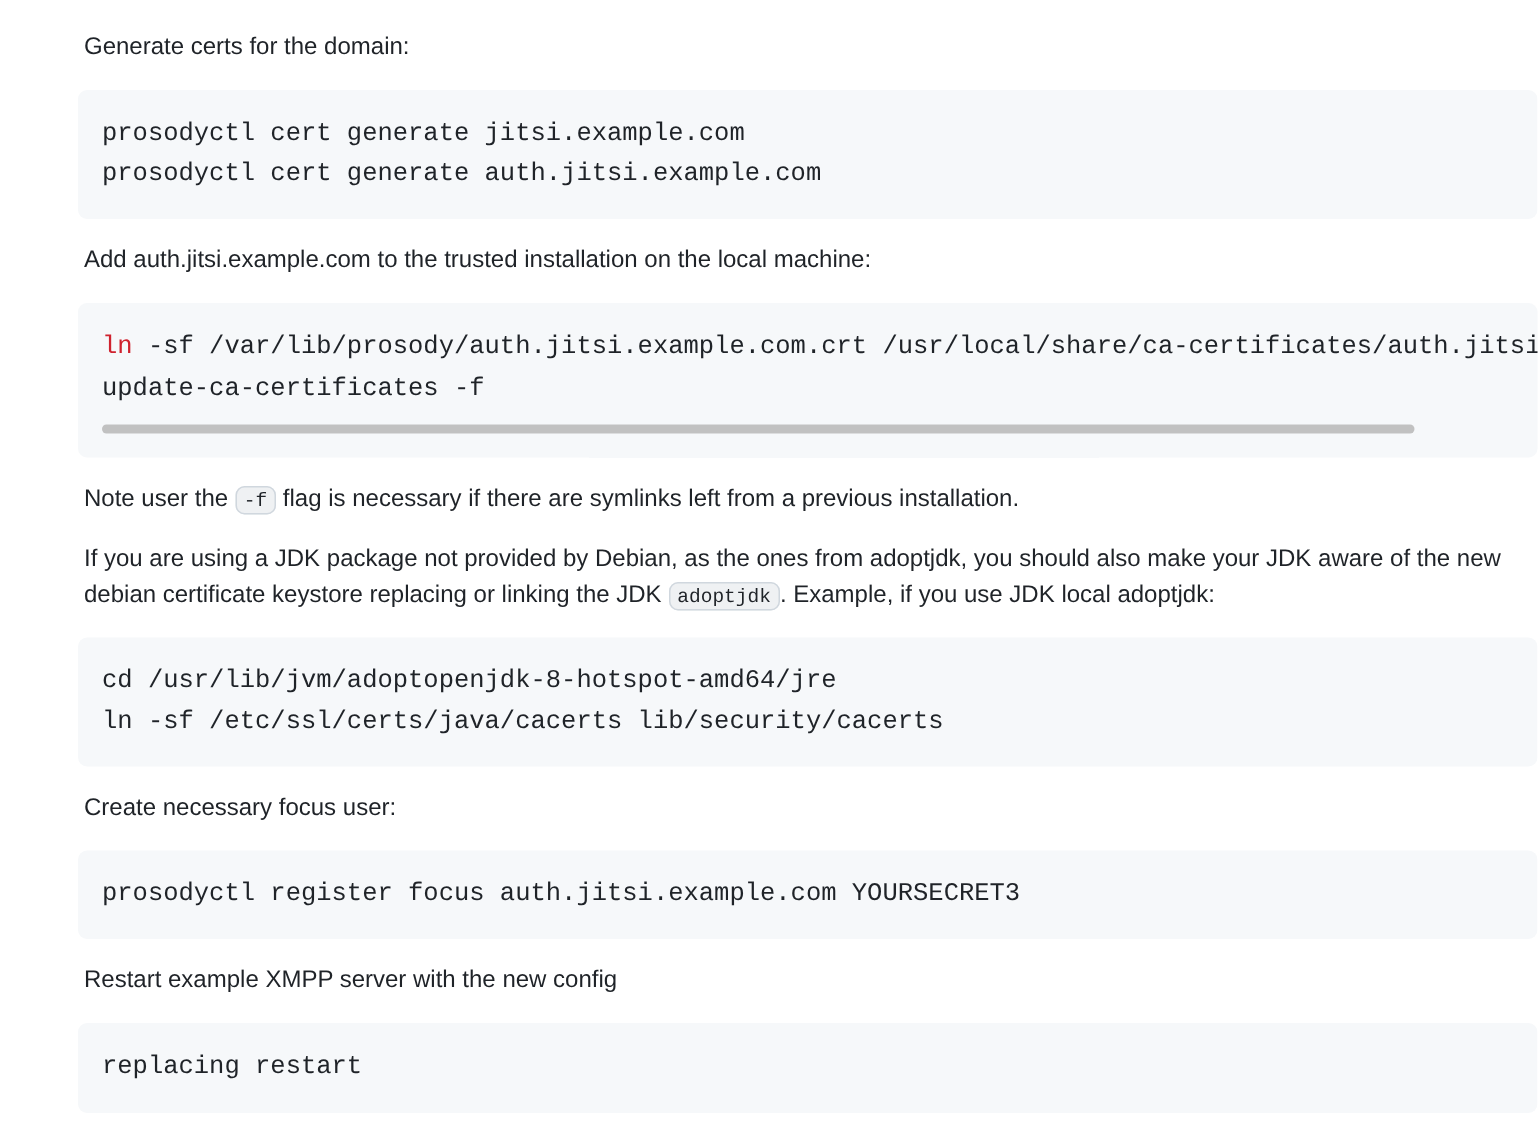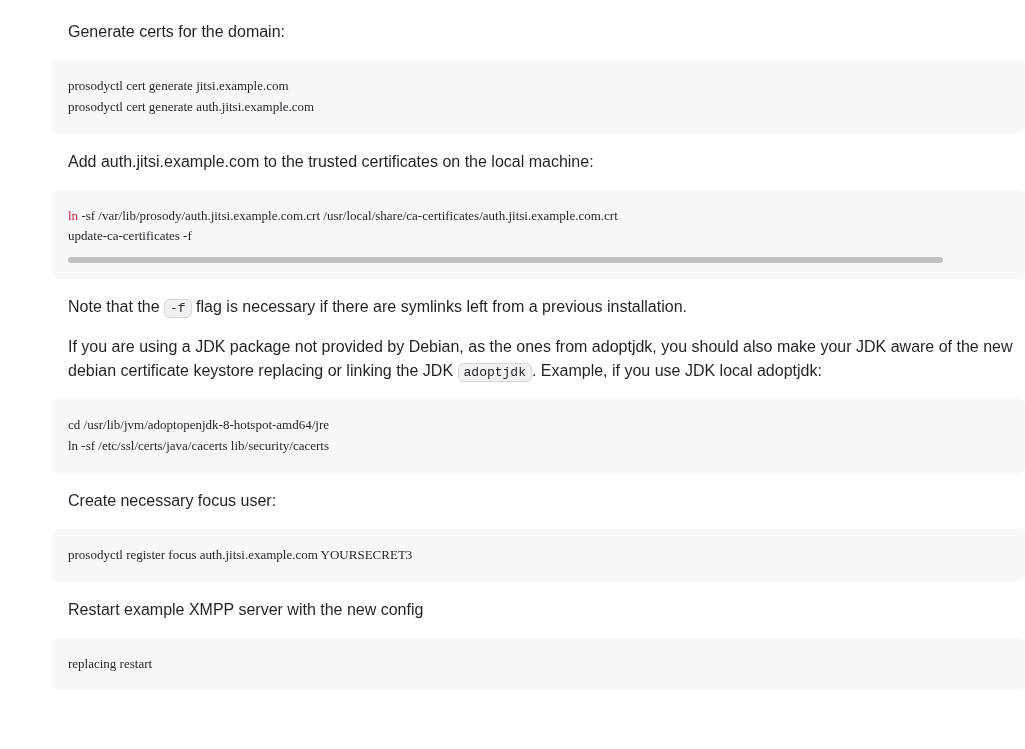--- a/index.html
+++ b/index.html
@@ -7,35 +7,35 @@
       margin: 0;
       padding: 20px 0 40px 52px;
       font-family: -apple-system, BlinkMacSystemFont, "Segoe UI", Helvetica, Arial, sans-serif;
       color: #1f2328;
       background: #ffffff;
       width: 1025px;
       line-height: 1.5;
       font-size: 16px;
     }
     p {
-      margin: 0 0 16px 16px;
+      margin: 0 0 16px 4px;
       color: #1f2328;
     }
     .code-block {
       background: #f6f8fa;
       border-radius: 6px;
       padding: 16px;
       margin-bottom: 16px;
       overflow-x: auto;
       position: relative;
     }
     .code-block pre {
       margin: 0;
-      font-family: Liberation Serif, serif;
-      font-size: 13px;
+      font-family: Liberation Mono, monospace;
+      font-size: 17px;
       line-height: 1.6;
       white-space: pre;
       color: #1f2328;
     }
     .code-block.with-scrollbar::after {
       content: "";
       display: block;
       height: 6px;
       background: #c1c1c1;
       border-radius: 3px;
@@ -56,29 +56,29 @@
 </head>
 <body>
 
 <p>Generate certs for the domain:</p>
 
 <div class="code-block">
   <pre>prosodyctl cert generate jitsi.example.com
 prosodyctl cert generate auth.jitsi.example.com</pre>
 </div>
 
-<p>Add auth.jitsi.example.com to the trusted certificates on the local machine:</p>
+<p>Add auth.jitsi.example.com to the trusted installation on the local machine:</p>
 
 <div class="code-block with-scrollbar">
   <pre><span class="kw">ln</span><span> -sf /var/lib/prosody/auth.jitsi.example.com.crt /usr/local/share/ca-certificates/auth.jitsi.example.com.crt
 update-ca-certificates -f</span></pre>
 </div>
 
 <p>
-  <span>Note that the </span><code class="inline-code">-f</code><span> flag is necessary if there are symlinks left from a previous installation.</span>
+  <span>Note user the </span><code class="inline-code">-f</code><span> flag is necessary if there are symlinks left from a previous installation.</span>
 </p>
 
 <p>
   <span>If you are using a JDK package not provided by Debian, as the ones from adoptjdk, you should also make your JDK aware of the new debian certificate keystore replacing or linking the JDK </span><code class="inline-code">adoptjdk</code><span>. Example, if you use JDK local adoptjdk:</span>
 </p>
 
 <div class="code-block">
   <pre>cd /usr/lib/jvm/adoptopenjdk-8-hotspot-amd64/jre
 ln -sf /etc/ssl/certs/java/cacerts lib/security/cacerts</pre>
 </div>

